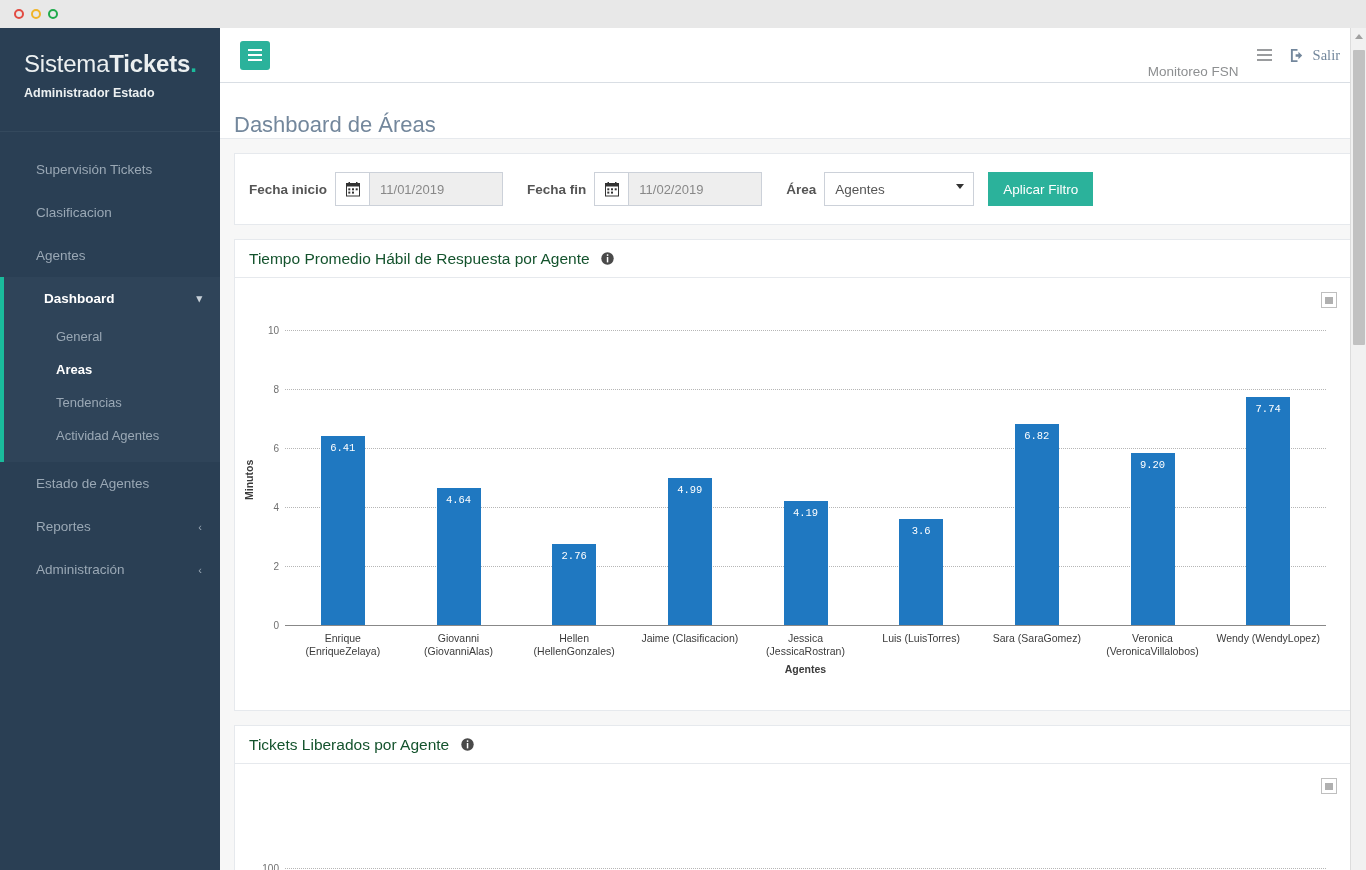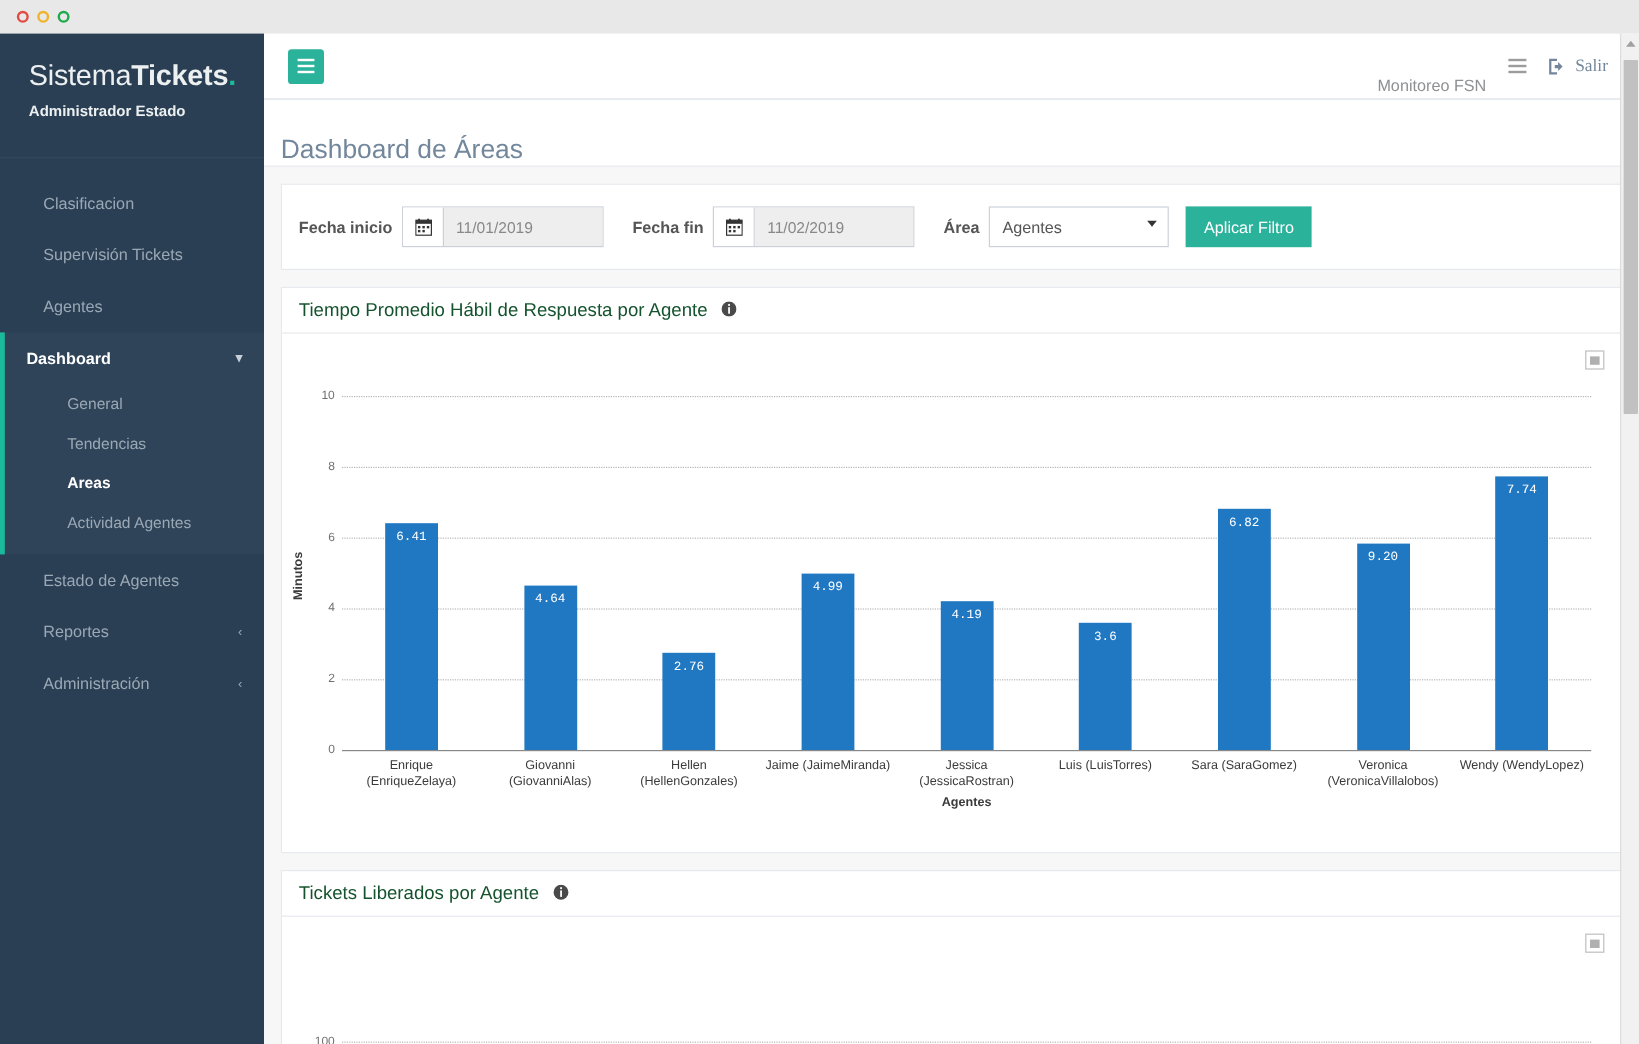--- a/index.html
+++ b/index.html
@@ -52,21 +52,21 @@
     padding: 14px 18px 14px 36px;
     font-size: 13.5px; color: #E7E7E7; cursor: pointer;
     white-space: nowrap;
   }
   .nav-item.dim { color: #9aa8b5; }
   .nav-group {
     background: #2f4459;
     border-left: 4px solid #1ABB9C;
   }
   .nav-group .nav-item.parent {
-    color: #ffffff; font-weight: 700; padding-left: 18px;
+    color: #ffffff; font-weight: 700; padding-left: 40px;
   }
   .chev { font-size: 11px; color: #c7d0d8; }
   .subnav { padding-bottom: 10px; }
   .subnav-item {
     padding: 9px 18px 9px 52px;
     font-size: 13px; color: #9aa8b5; cursor: pointer; white-space: nowrap;
   }
   .subnav-item.active { color: #ffffff; font-weight: 700; }
   .nav-item .caret-left { font-size: 11px; color: #9aa8b5; }
 
@@ -249,43 +249,43 @@
 <aside id="sidebar">
   <div id="brand-block">
     <div id="brand-title">
       <span>Sistema</span><b>Tickets</b><span class="dotaccent">.</span>
     </div>
     <div id="brand-sub">Administrador Estado</div>
   </div>
 
   <nav id="nav">
     <div class="nav-item dim">
+      <span>Supervisión Tickets</span>
+    </div>
+    <div class="nav-item dim">
       <span>Clasificacion</span>
-    </div>
-    <div class="nav-item dim">
-      <span>Supervisión Tickets</span>
     </div>
     <div class="nav-item dim">
       <span>Agentes</span>
     </div>
 
     <div class="nav-group">
       <div class="nav-item parent">
         <span>Dashboard</span>
         <span class="chev">▾</span>
       </div>
       <div class="subnav">
         <div class="subnav-item">
           <span>General</span>
         </div>
+        <div class="subnav-item active">
+          <span>Areas</span>
+        </div>
         <div class="subnav-item">
           <span>Tendencias</span>
-        </div>
-        <div class="subnav-item active">
-          <span>Areas</span>
         </div>
         <div class="subnav-item">
           <span>Actividad Agentes</span>
         </div>
       </div>
     </div>
 
     <div class="nav-item dim">
       <span>Estado de Agentes</span>
     </div>
@@ -420,21 +420,21 @@
               <div class="vlabel">4.64</div>
             </div>
             <div class="xlab" style="left: 173.5px;">Giovanni<br>(GiovanniAlas)</div>
             <div class="bar" style="left: 267.167px; width: 44px; height: 81.42px; background: rgb(31, 120, 193);">
               <div class="vlabel">2.76</div>
             </div>
             <div class="xlab" style="left: 289.167px;">Hellen<br>(HellenGonzales)</div>
             <div class="bar" style="left: 382.833px; width: 44px; height: 147.205px; background: rgb(31, 120, 193);">
               <div class="vlabel">4.99</div>
             </div>
-            <div class="xlab" style="left: 404.833px;">Jaime (JaimeMiranda)</div>
+            <div class="xlab" style="left: 404.833px;">Jaime (Clasificacion)</div>
             <div class="bar" style="left: 498.5px; width: 44px; height: 123.605px; background: rgb(31, 120, 193);">
               <div class="vlabel">4.19</div>
             </div>
             <div class="xlab" style="left: 520.5px;">Jessica<br>(JessicaRostran)</div>
             <div class="bar" style="left: 614.167px; width: 44px; height: 106.2px; background: rgb(31, 120, 193);">
               <div class="vlabel">3.6</div>
             </div>
             <div class="xlab" style="left: 636.167px;">Luis (LuisTorres)</div>
             <div class="bar" style="left: 729.833px; width: 44px; height: 201.19px; background: rgb(31, 120, 193);">
               <div class="vlabel">6.82</div>

